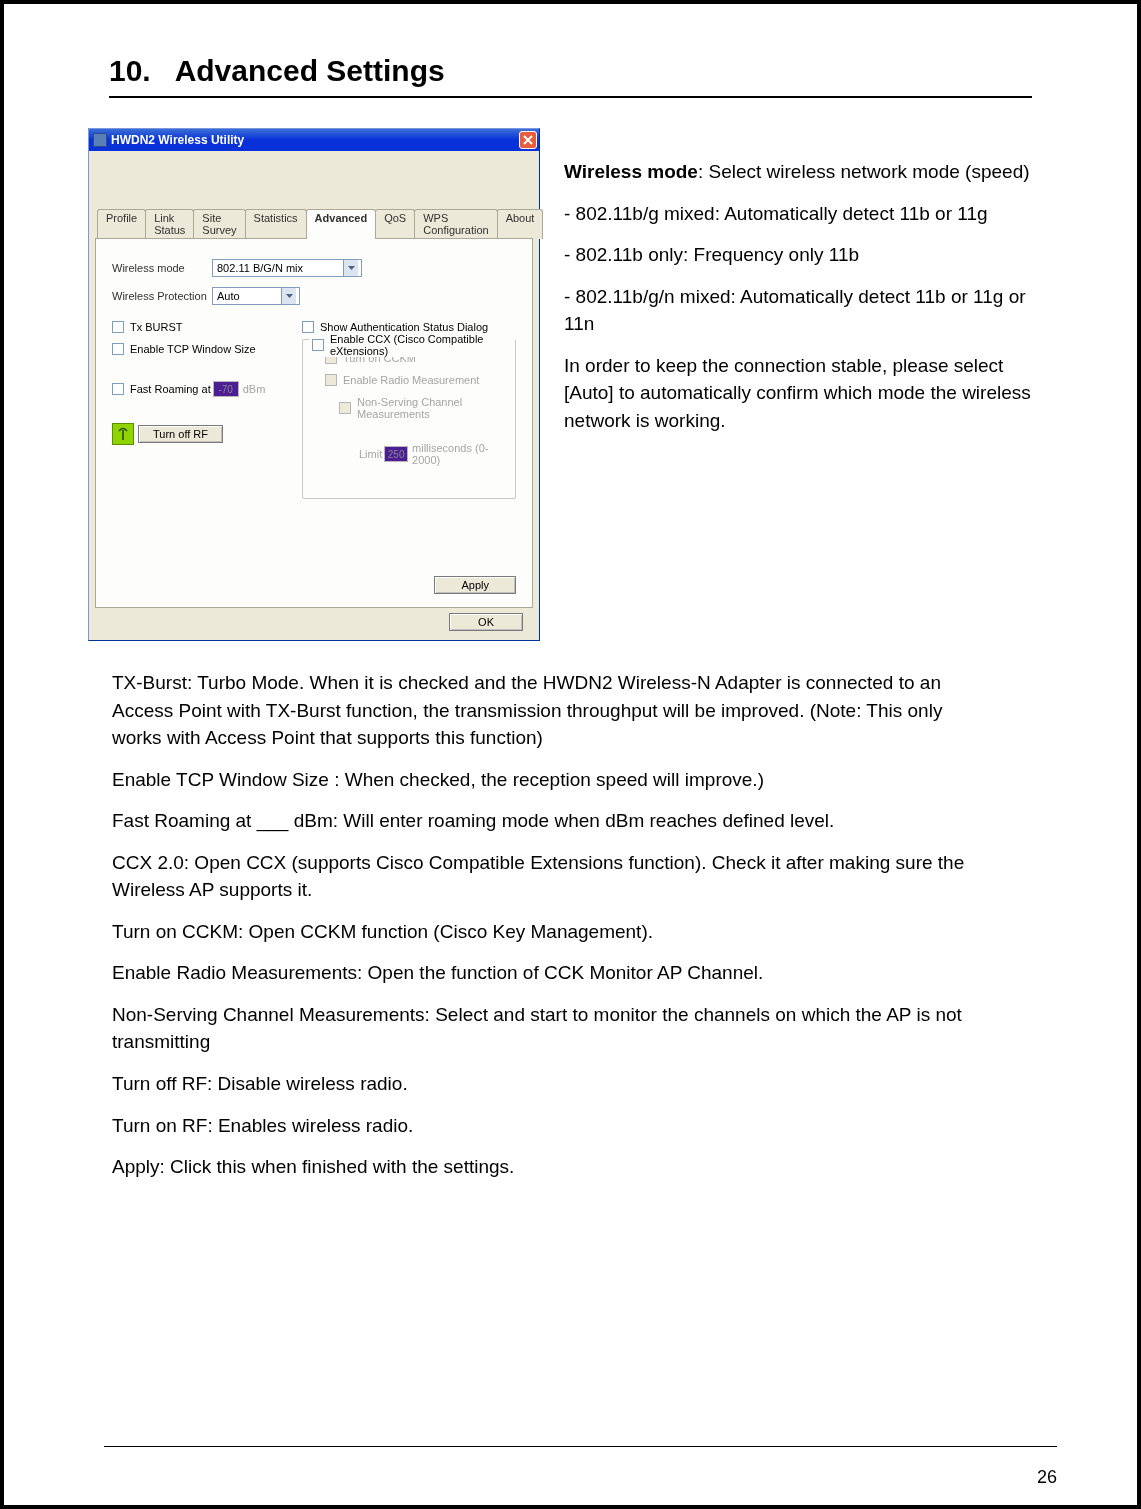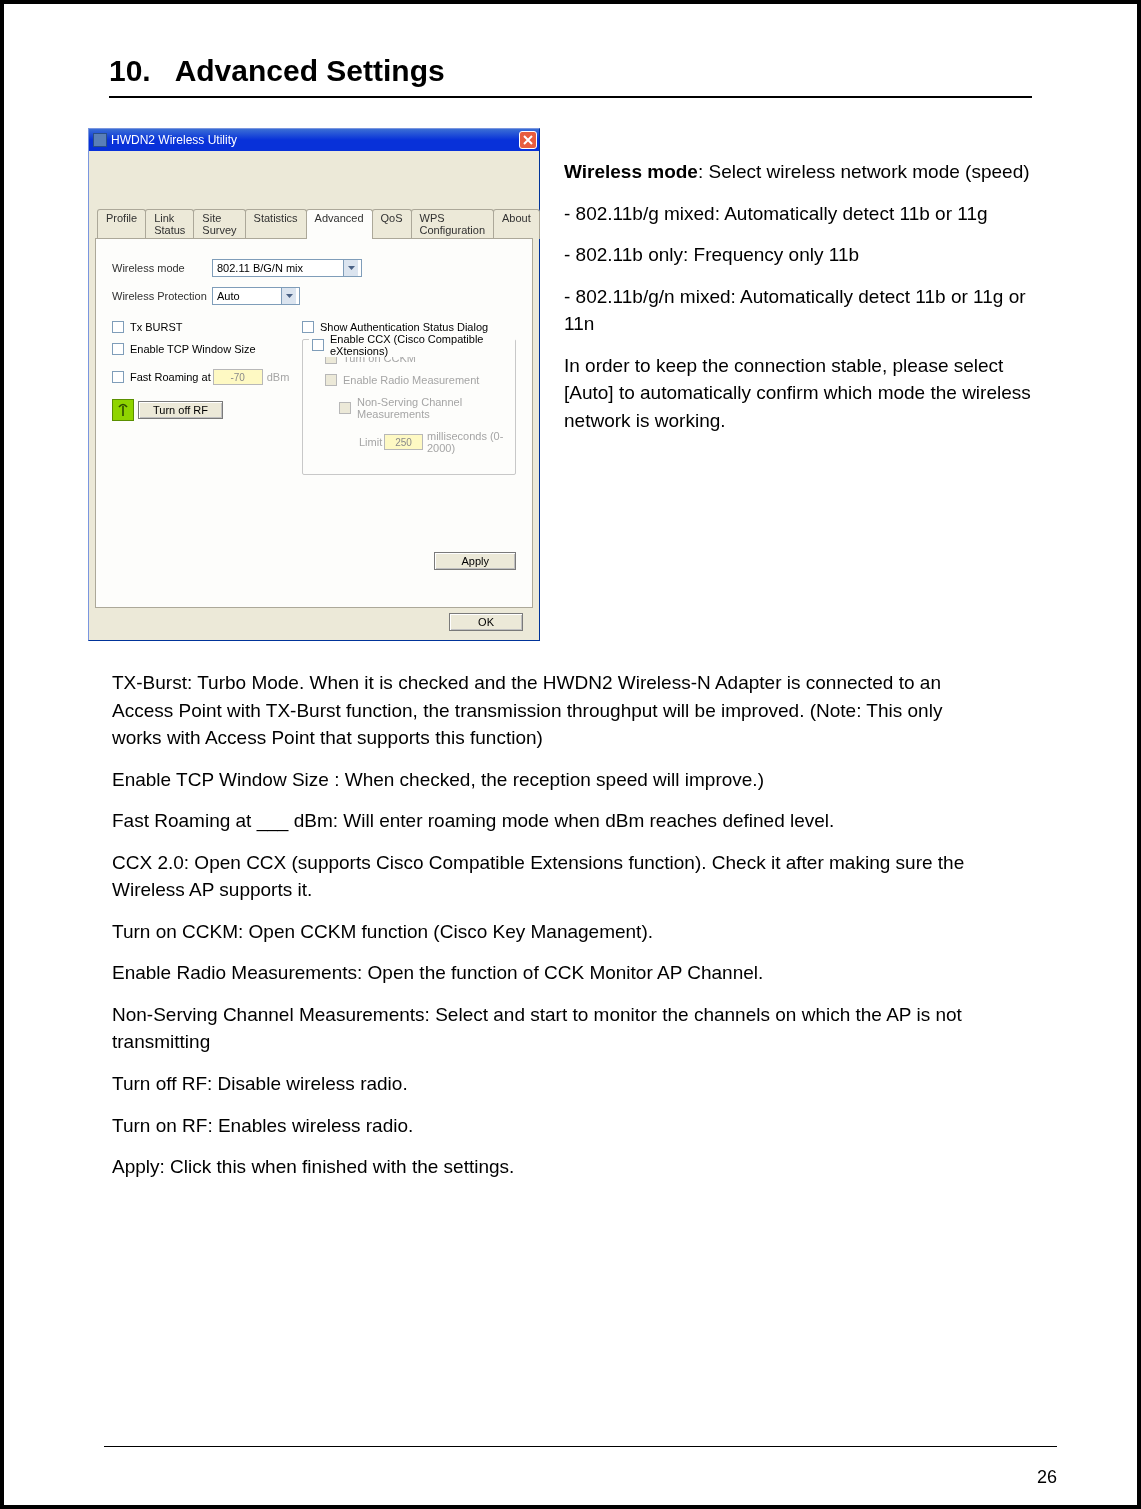--- a/index.html
+++ b/index.html
@@ -41,21 +41,21 @@
     font-family: Tahoma, Arial, sans-serif;
     color: #000;
   }
   .titlebar {
     height: 22px;
     background: linear-gradient(#3a6ed5, #0831d9 50%, #0831d9);
     display: flex;
     align-items: center;
     padding: 0 2px 0 4px;
     color: #fff;
-    font-weight: normal;
+    font-weight: bold;
     font-size: 12px;
   }
   .titlebar .app-icon {
     width: 14px; height: 14px;
     background: #5a7fb8;
     margin-right: 4px;
     display: inline-block;
     border: 1px solid #2a4f88;
   }
   .titlebar .title { flex: 1; }
@@ -89,21 +89,21 @@
     margin-right: -1px;
     border-radius: 3px 3px 0 0;
     color: #313131;
     cursor: default;
   }
   .tab.active {
     background: #fdfdfb;
     position: relative;
     z-index: 2;
     padding-bottom: 4px;
-    font-weight: normal;
+    font-weight: bold;
   }
 
   .tab-panel {
     border: 1px solid #aca899;
     background: #fdfdfb;
     padding: 20px 16px 14px 16px;
     min-height: 370px;
     position: relative;
   }
 
@@ -139,26 +139,26 @@
     width: 12px; height: 12px;
     border: 1px solid #7f9db9;
     background: #fff;
     margin-right: 6px;
     flex-shrink: 0;
   }
   .chk.disabled { border-color: #b8b8b8; background: #ece9d8; }
   .disabled-text { color: #a5a5a5; }
 
   .num-box {
-    width: 50px; height: 16px;
+    width: 26px; height: 16px;
     border: 1px solid #b8b8b8;
-    background: #fef9c3;
+    background: #4c1d95;
     display: inline-flex; align-items:center; justify-content:center;
     font-size: 10px; color:#8a8a8a;
-    margin: 4px 2px;
+    margin: 16px 2px;
   }
 
   .rf-btn-row { display:flex; align-items:center; margin-top:4px;}
   .rf-icon {
     width: 22px; height: 22px;
     background: #8fd400;
     border: 1px solid #5a8f00;
     margin-right: 4px;
     display:flex; align-items:center; justify-content:center;
     color:#2a4a00; font-weight:bold;

